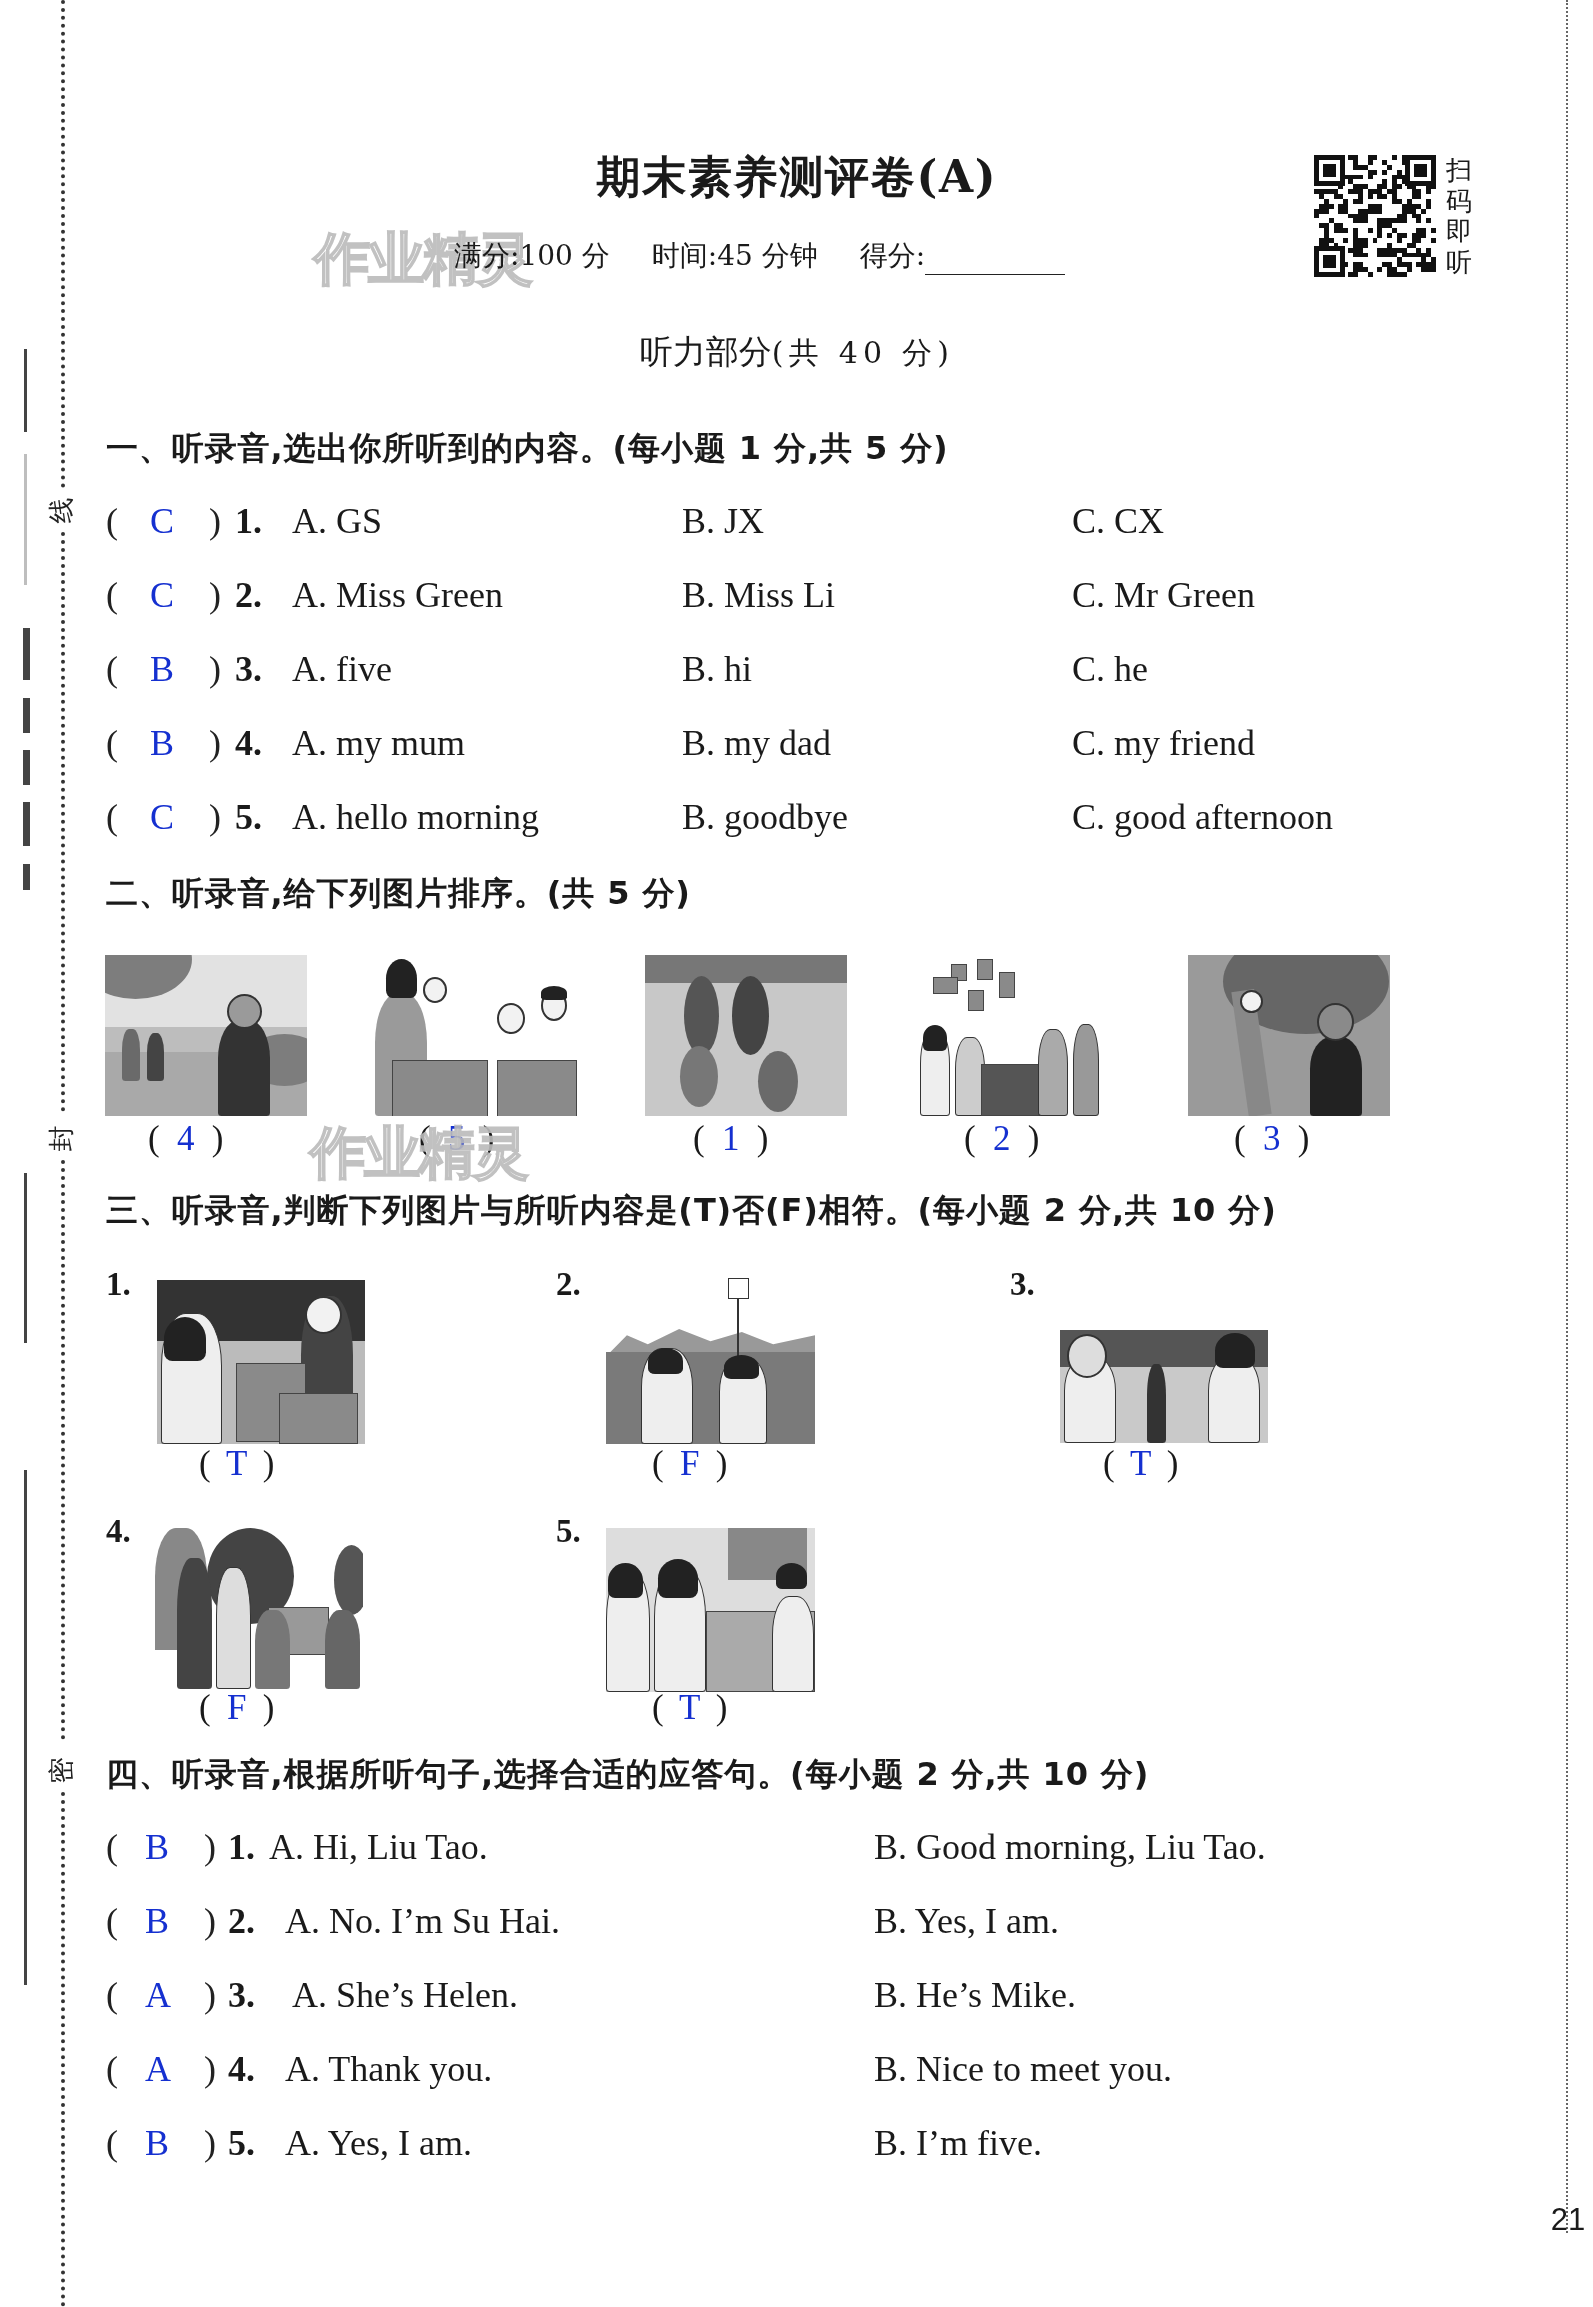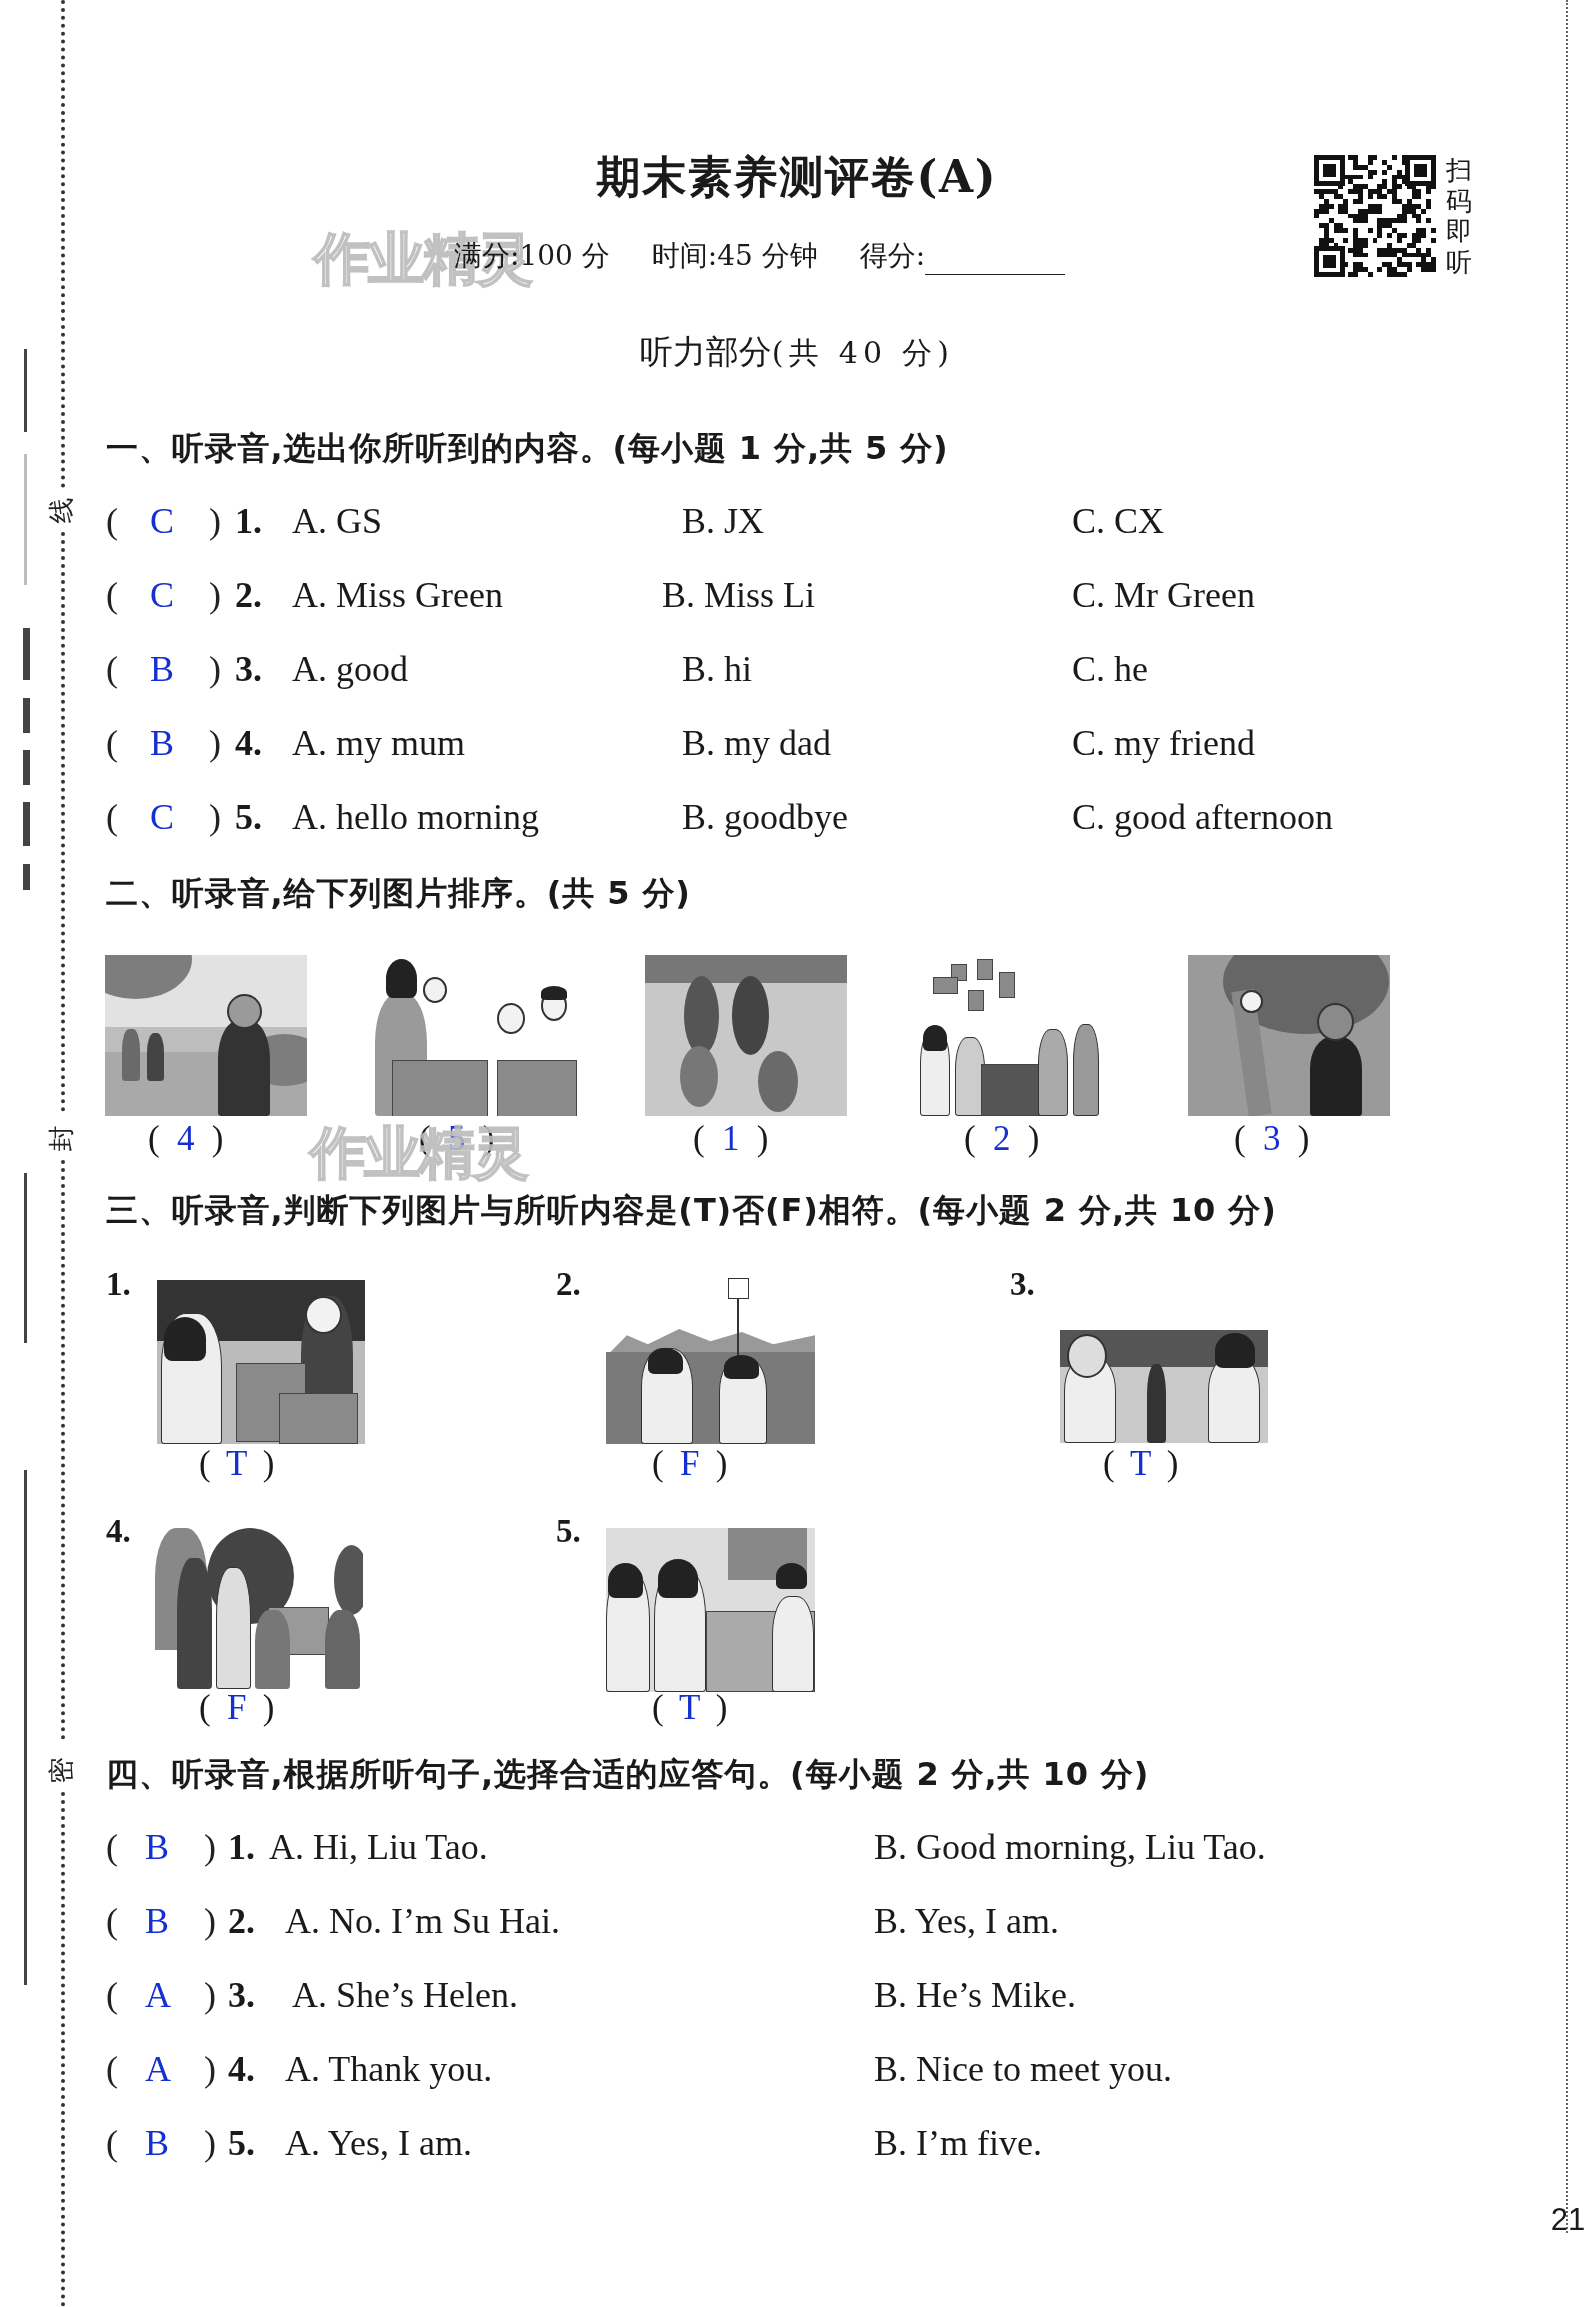--- a/index.html
+++ b/index.html
@@ -743,29 +743,29 @@
   <span style="left:186px">A.  GS</span>
   <span style="left:576px">B.  JX</span>
   <span style="left:966px">C.  CX</span>
 </div>
 <div class="row" style="top:574px;">
   <span class="paren-open" style="left:0">(</span>
   <span class="answer" style="left:44px">C</span>
   <span class="paren-close" style="left:103px">)</span>
   <span class="qnum" style="left:129px">2.</span>
   <span style="left:186px">A.  Miss Green</span>
-  <span style="left:556px">B.  Miss Li</span>
+  <span style="left:576px">B.  Miss Li</span>
   <span style="left:966px">C.  Mr Green</span>
 </div>
 <div class="row" style="top:648px;">
   <span class="paren-open" style="left:0">(</span>
   <span class="answer" style="left:44px">B</span>
   <span class="paren-close" style="left:103px">)</span>
   <span class="qnum" style="left:129px">3.</span>
-  <span style="left:186px">A.  good</span>
+  <span style="left:186px">A.  five</span>
   <span style="left:576px">B.  hi</span>
   <span style="left:966px">C.  he</span>
 </div>
 <div class="row" style="top:722px;">
   <span class="paren-open" style="left:0">(</span>
   <span class="answer" style="left:44px">B</span>
   <span class="paren-close" style="left:103px">)</span>
   <span class="qnum" style="left:129px">4.</span>
   <span style="left:186px">A.  my mum</span>
   <span style="left:576px">B.  my dad</span>

